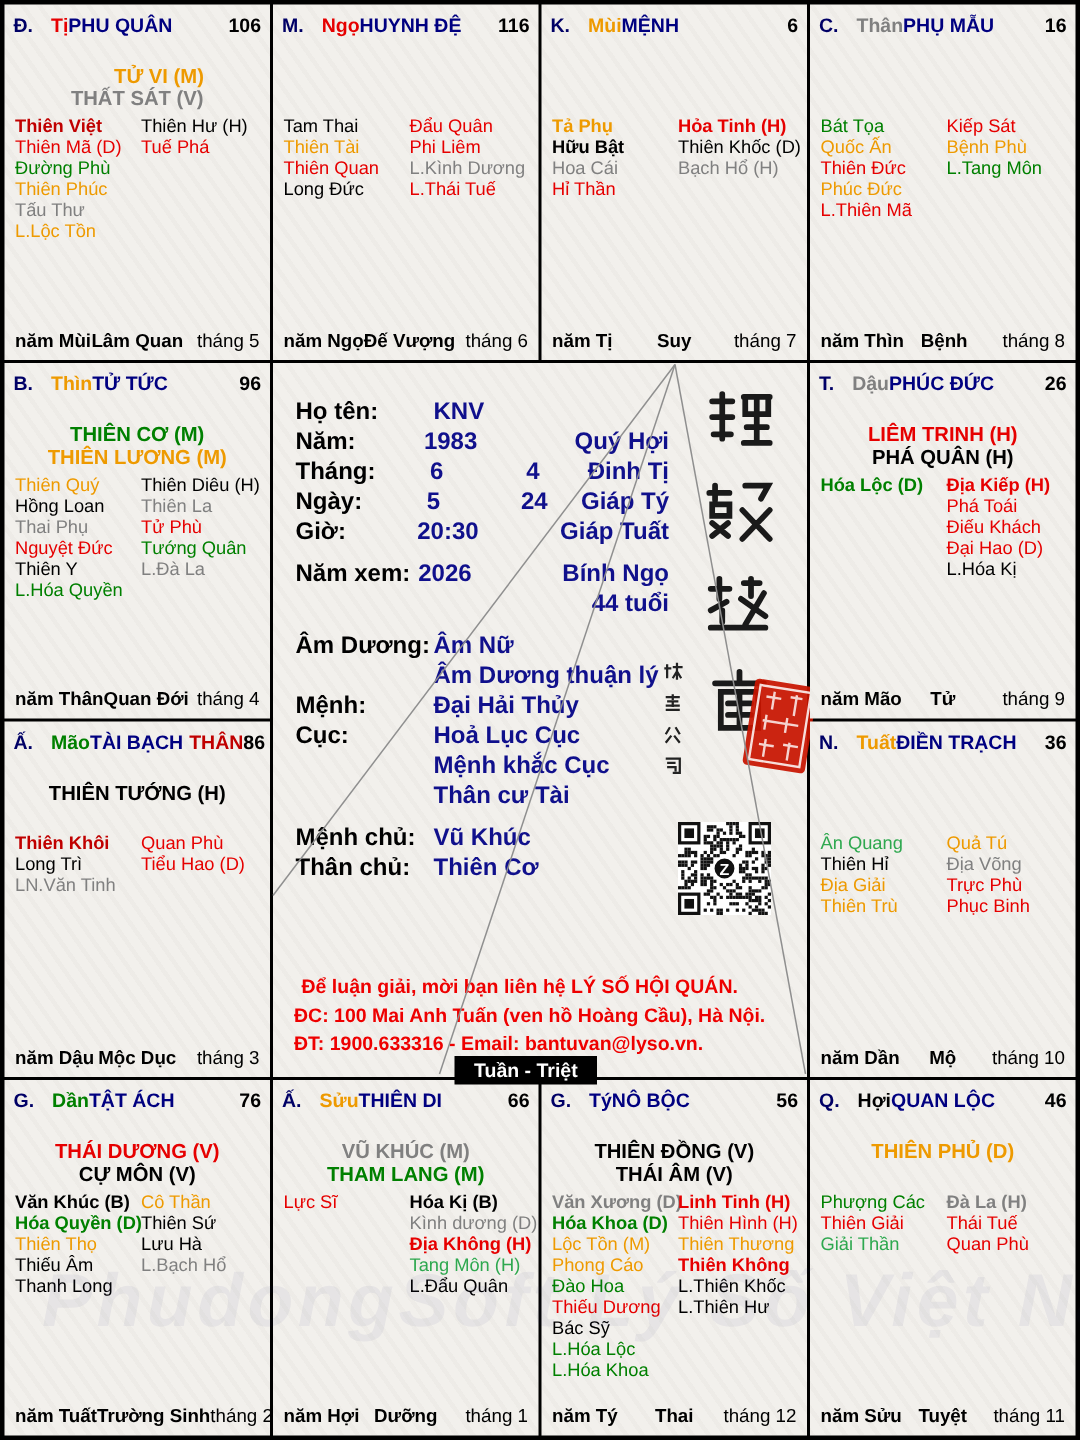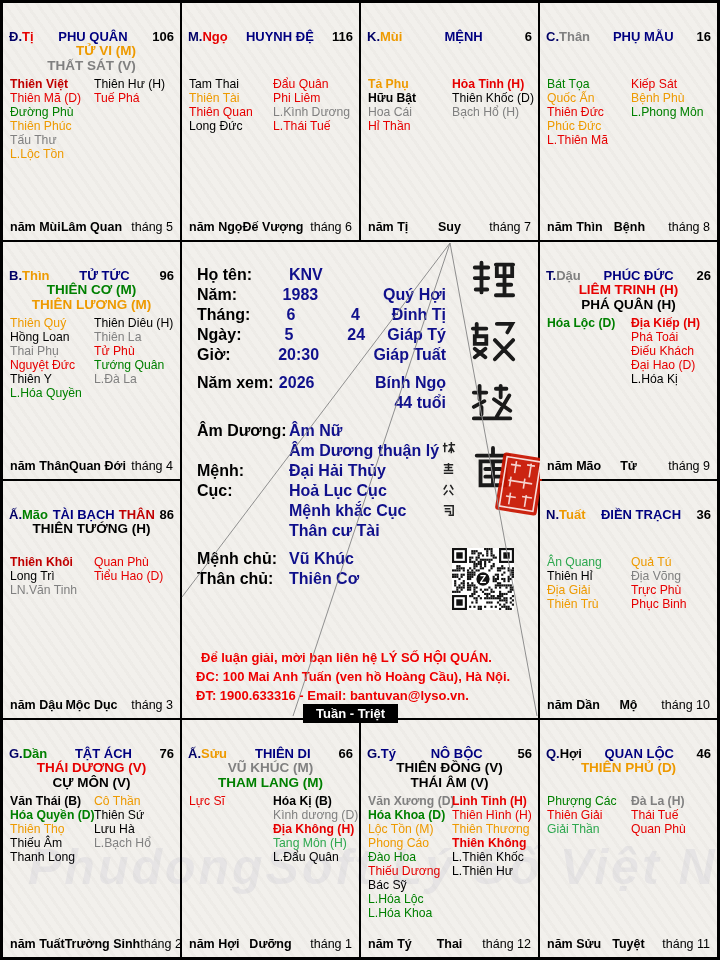--- a/index.html
+++ b/index.html
@@ -9,22 +9,22 @@
     display:grid; grid-template-columns:repeat(4,1fr); grid-template-rows:repeat(4,1fr);
     gap:2px; padding:3px; overflow:hidden;
   }
   .cell,#center{
     position:relative; background:#f2f0ec;
     background-image:repeating-linear-gradient(55deg, rgba(120,110,100,0.035) 0 3px, rgba(255,255,255,0) 3px 9px);
   }
   #center{ grid-row:2/4; grid-column:2/4; }
   .hdr{ position:absolute; top:6px; left:6px; right:6px; display:flex; align-items:baseline;
         font-size:13px; font-weight:bold; white-space:nowrap; }
-  .branch{ margin-left:0; }
-  .pname{ flex:1; text-align:center; color:#000080;margin-top:20px; }
+  .branch{ margin-left:12px; }
+  .pname{ flex:1; color:#000080; }
   .pextra{ margin-left:4px; }
   .pnum{ color:#000; }
   .mains{ position:absolute; top:41px; left:0; right:0; text-align:center;
           font-size:13.5px; font-weight:bold; line-height:14.5px; white-space:nowrap; }
   .cols{ position:absolute; top:74px; left:7px; right:2px; display:flex;
          font-size:12.2px; line-height:14px; }
   .colL{ width:50%; } .colR{ width:50%; }
   .star{ display:block; white-space:nowrap; }
   .star.b{ font-weight:bold; }
   .foot{ position:absolute; bottom:6px; left:7px; right:7px; display:flex;
@@ -582,21 +582,21 @@
         <div class="colL">
           <span class="star" style="color: rgb(0, 128, 0);">Bát Tọa</span>
           <span class="star" style="color: rgb(238, 154, 0);">Quốc Ấn</span>
           <span class="star" style="color: rgb(230, 0, 0);">Thiên Đức</span>
           <span class="star" style="color: rgb(238, 154, 0);">Phúc Đức</span>
           <span class="star" style="color: rgb(230, 0, 0);">L.Thiên Mã</span>
         </div>
         <div class="colR">
           <span class="star" style="color: rgb(230, 0, 0);">Kiếp Sát</span>
           <span class="star" style="color: rgb(238, 154, 0);">Bệnh Phù</span>
-          <span class="star" style="color: rgb(0, 128, 0);">L.Phong Môn</span>
+          <span class="star" style="color: rgb(0, 128, 0);">L.Tang Môn</span>
         </div>
       </div>
       <div class="foot">
         <span class="fnam">năm Thìn</span>
         <span class="fvan">Bệnh</span>
         <span class="fthang">tháng 8</span>
       </div>
     </div>
     <div class="cell" style="grid-area: 2 / 1;">
       <div class="hdr">
@@ -717,21 +717,21 @@
         <span class="canchi"><span class="stem" style="color: rgb(0, 0, 102);">G.</span><span class="branch" style="color: rgb(0, 128, 0);">Dần</span></span>
         <span class="pname">TẬT ÁCH</span>
         <span class="pnum">76</span>
       </div>
       <div class="mains">
         <div class="mainstar" style="color: rgb(230, 0, 0);">THÁI DƯƠNG (V)</div>
         <div class="mainstar" style="color: rgb(0, 0, 0);">CỰ MÔN (V)</div>
       </div>
       <div class="cols">
         <div class="colL">
-          <span class="star b" style="color: rgb(0, 0, 0);">Văn Thái (B)</span>
+          <span class="star b" style="color: rgb(0, 0, 0);">Văn Khúc (B)</span>
           <span class="star b" style="color: rgb(0, 128, 0);">Hóa Quyền (D)</span>
           <span class="star" style="color: rgb(238, 154, 0);">Thiên Thọ</span>
           <span class="star" style="color: rgb(0, 0, 0);">Thiếu Âm</span>
           <span class="star" style="color: rgb(0, 0, 0);">Thanh Long</span>
         </div>
         <div class="colR">
           <span class="star" style="color: rgb(238, 154, 0);">Cô Thần</span>
           <span class="star" style="color: rgb(0, 0, 0);">Thiên Sứ</span>
           <span class="star" style="color: rgb(0, 0, 0);">Lưu Hà</span>
           <span class="star" style="color: rgb(128, 128, 128);">L.Bạch Hổ</span>

